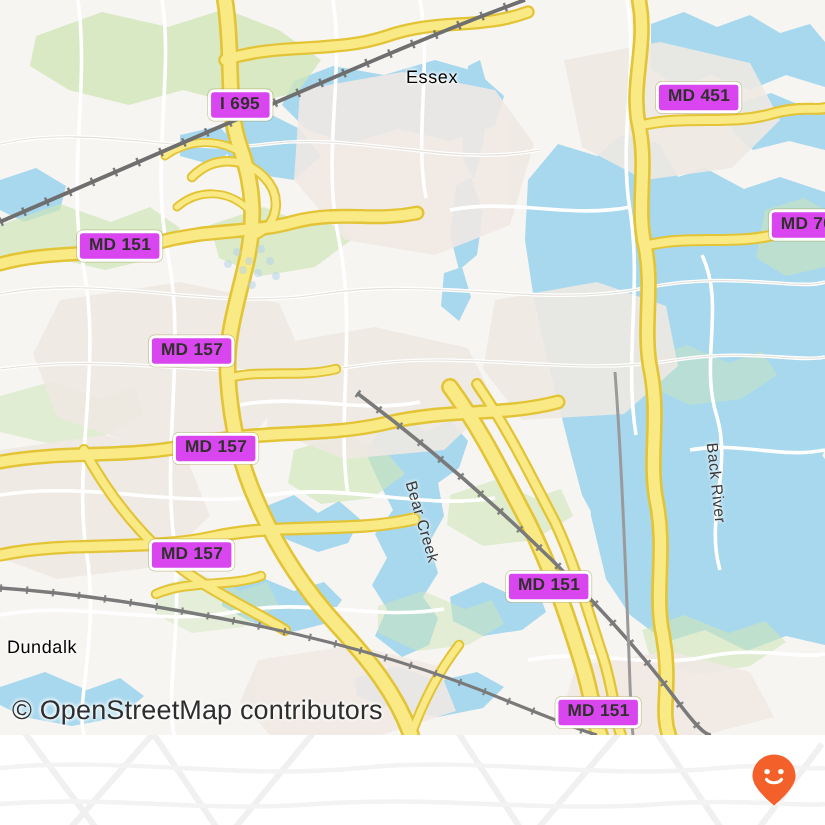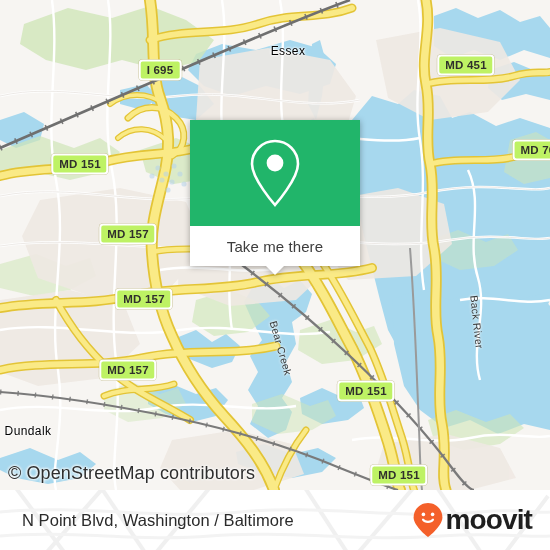--- a/index.html
+++ b/index.html
@@ -16,21 +16,21 @@
     position: absolute; left: 0; top: 0;
     width: 550px; height: 490px;
     background: #f4f1ec;
     overflow: hidden;
   }
   .layer { position: absolute; left: 0; top: 0; width: 550px; height: 490px; }
 
   
   .shield {
     position: absolute;
-    background: #bef264;
+    background: #d946ef;
     border: 2px solid #ffffff;
     border-radius: 4px;
     color: #30302c;
     font-size: 11.5px;
     font-weight: bold;
     letter-spacing: .2px;
     padding: 2px 6px 3px 6px;
     line-height: 12px;
     white-space: nowrap;
     box-shadow: 0 0 0 0.5px rgba(150,140,60,.45);
@@ -320,32 +320,20 @@
     <div class="shield" style="left:399px;top:475px;">MD 151</div>
 
     <div class="place-label" style="left:288px;top:51px;">Essex</div>
     <div class="place-label" style="left:28px;top:431px;">Dundalk</div>
 
     <div class="water-label" id="label-bear-creek" style="left:281px;top:348px;">Bear Creek</div>
     <div class="water-label" id="label-back-river" style="left:477px;top:322px;">Back River</div>
 
     <div id="attribution">© OpenStreetMap contributors</div>
 
-    <div id="popup">
-      <div id="popup-green">
-        <svg width="58" height="72" viewBox="0 0 58 72">
-          <path d="M29 4 C16.3 4 6 14.3 6 27 C6 42 29 68 29 68 C29 68 52 42 52 27 C52 14.3 41.7 4 29 4 Z" fill="none" stroke="#ffffff" stroke-width="2.6"></path>
-          <circle cx="29" cy="26" r="8.4" fill="#ffffff"></circle>
-        </svg>
-      </div>
-      <div id="popup-white">
-        <span id="popup-label">Take me there</span>
-        <div id="popup-tail"></div>
-      </div>
-    </div>
   </div>
 
   <div id="footer">
 
     <svg id="footer-watermark" viewBox="0 0 550 60" preserveAspectRatio="none">
       <rect x="0" y="0" width="550" height="60" fill="#ffffff"></rect>
       <g stroke="#f0f0f0" stroke-width="4" fill="none">
         <path d="M10,-10 L70,70"></path>
         <path d="M40,70 L110,-10"></path>
         <path d="M96,-10 L150,70"></path>
@@ -354,25 +342,23 @@
         <path d="M352,70 L420,-10"></path>
         <path d="M432,-10 L486,70"></path>
         <path d="M500,70 L548,6"></path>
       </g>
       <g stroke="#f3f3f3" stroke-width="3" fill="none">
         <path d="M0,22 C80,14 160,30 240,22 C320,14 400,30 480,22 C520,18 540,24 550,22"></path>
         <path d="M0,46 C70,40 140,52 210,46 C290,40 360,52 440,46 C500,42 530,48 550,46"></path>
       </g>
     </svg>
 
-    <div id="footer-title">N Point Blvd, Washington / Baltimore</div>
 
     <div id="brand">
       <svg width="32" height="36" viewBox="0 0 32 36">
         <path d="M16 1 C8 1 1.6 7.4 1.6 15.4 C1.6 24 16 35 16 35 C16 35 30.4 24 30.4 15.4 C30.4 7.4 24 1 16 1 Z" fill="#f4602a"></path>
         <circle cx="11.4" cy="12.4" r="1.8" fill="#ffffff"></circle>
         <circle cx="20.6" cy="12.4" r="1.8" fill="#ffffff"></circle>
         <path d="M11 17.6 C13 20.6 19 20.6 21 17.6" fill="none" stroke="#ffffff" stroke-width="2.1" stroke-linecap="round"></path>
       </svg>
-      <span id="brand-name">moovit</span>
     </div>
   </div>
 </div>
 
 </body></html>

